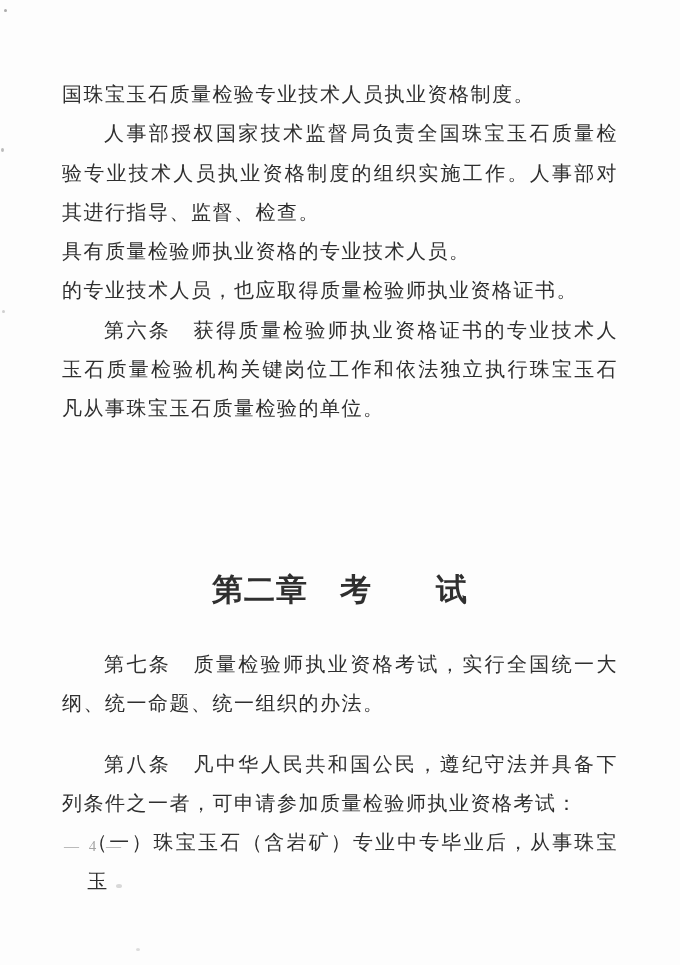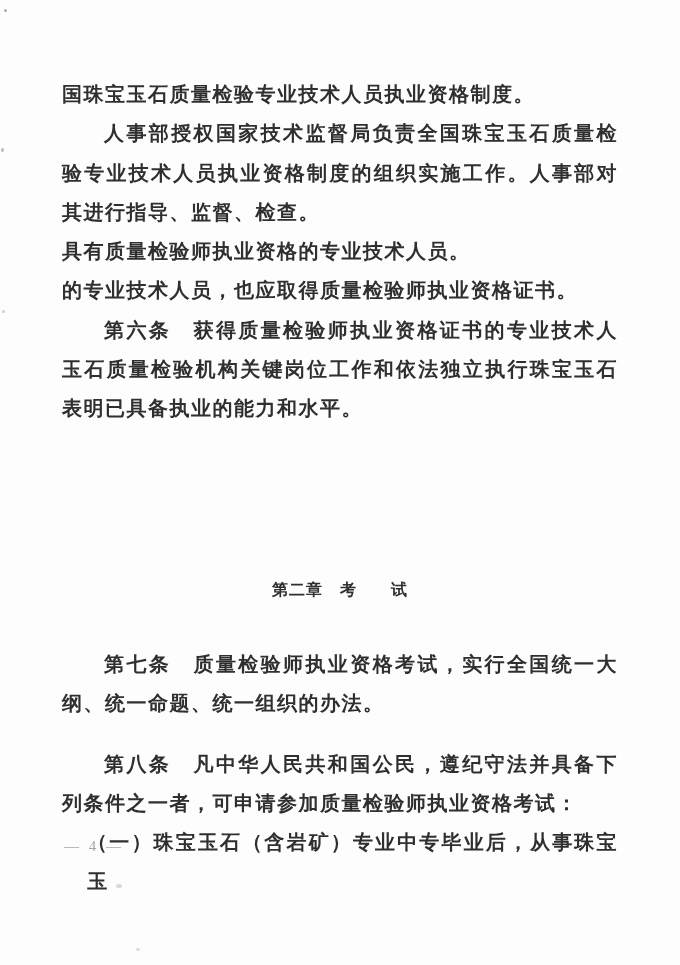--- a/index.html
+++ b/index.html
@@ -22,35 +22,34 @@
   }
   .textblock.top{top:75px;}
   .textblock.bottom{top:645px;}
   .line{
     height:39.3px;
     line-height:39.3px;
     font-size:20px;
     letter-spacing:1.5px;
     white-space:nowrap;
     text-align:left;
-    font-weight:bold;
   }
   .line.justify{
     white-space:normal;
     text-align:justify;
     text-align-last:justify;
     text-justify:inter-character;
   }
   .chapter-heading{
     position:absolute;
     left:62px;top:570px;
     width:556px;height:40px;
     line-height:40px;
     text-align:center;
-    font-size:16px;
+    font-size:31px;
     font-weight:bold;
     letter-spacing:1px;
     color:var(--ink,#2f2f2f);
   }
   .page-number{
     position:absolute;
     left:64px;top:838px;
     font-size:15px;
     letter-spacing:3px;
     color:var(--faint,#8f8f8f);
@@ -71,21 +70,21 @@
 
   <div class="textblock top">
       <div class="line">国珠宝玉石质量检验专业技术人员执业资格制度。</div>
       <div class="line justify" style="padding-left: 42px;">人事部授权国家技术监督局负责全国珠宝玉石质量检</div>
       <div class="line justify">验专业技术人员执业资格制度的组织实施工作。人事部对</div>
       <div class="line">其进行指导、监督、检查。</div>
       <div class="line">具有质量检验师执业资格的专业技术人员。</div>
       <div class="line">的专业技术人员，也应取得质量检验师执业资格证书。</div>
       <div class="line justify" style="padding-left: 42px;">第六条　获得质量检验师执业资格证书的专业技术人</div>
       <div class="line justify">玉石质量检验机构关键岗位工作和依法独立执行珠宝玉石</div>
-      <div class="line">表明已具备执业的能力和水平。</div>
+      <div class="line">凡从事珠宝玉石质量检验的单位。</div>
     </div>
 
   <div class="chapter-heading">第二章　考　　试</div>
 
   <div class="textblock bottom">
       <div class="line justify" style="padding-left: 42px;">第七条　质量检验师执业资格考试，实行全国统一大</div>
       <div class="line">纲、统一命题、统一组织的办法。</div>
       <div class="line justify" style="padding-left: 42px; margin-top: 21px;">第八条　凡中华人民共和国公民，遵纪守法并具备下</div>
       <div class="line">列条件之一者，可申请参加质量检验师执业资格考试：</div>
       <div class="line justify" style="padding-left: 25.2px;">（一）珠宝玉石（含岩矿）专业中专毕业后，从事珠宝玉</div>

